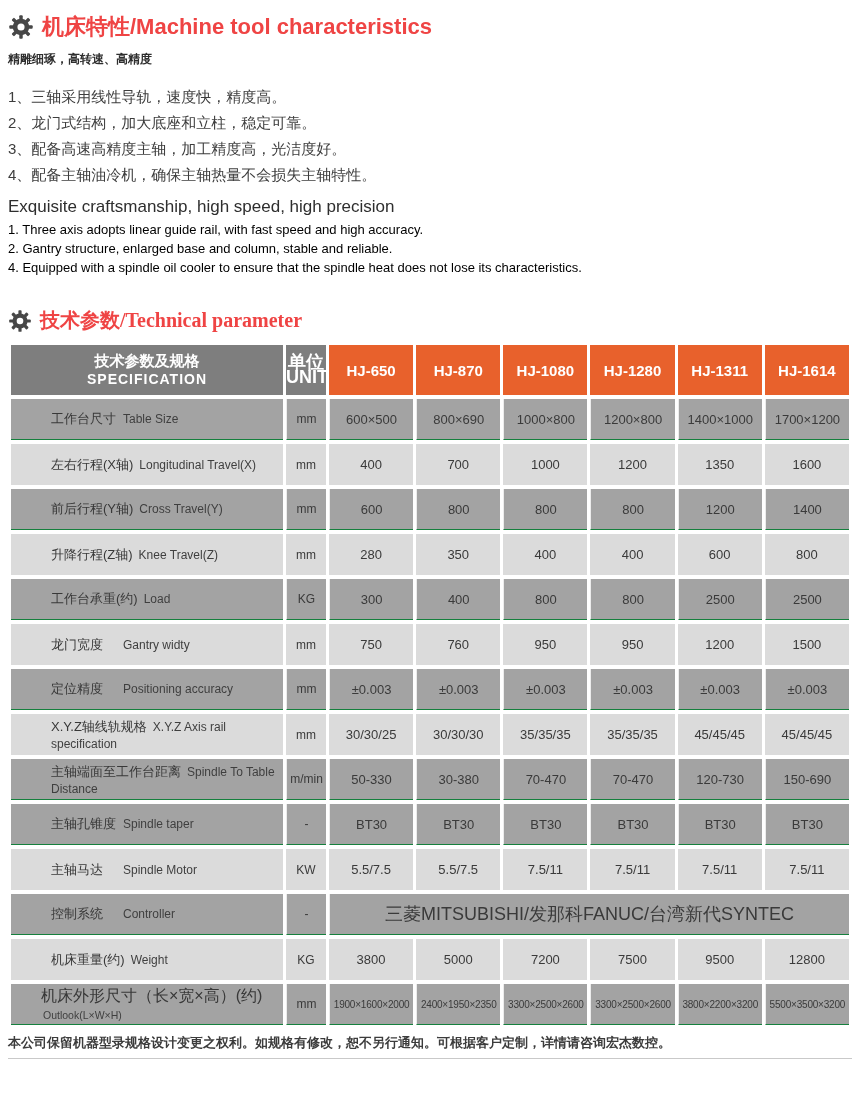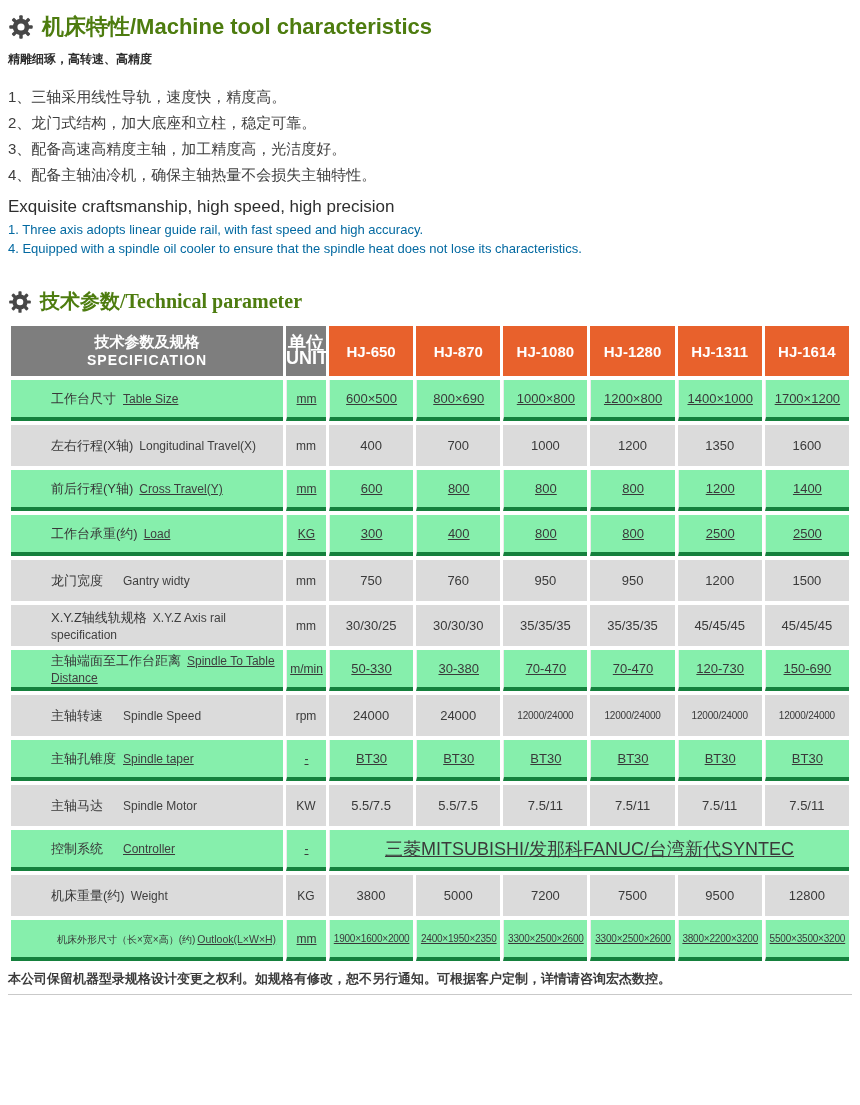--- a/index.html
+++ b/index.html
@@ -5,28 +5,28 @@
   * { margin:0; padding:0; box-sizing:border-box; }
   html,body { width:860px; background:#fff; }
   body {
     font-family:"Liberation Sans","DejaVu Sans",sans-serif;
     color:#303030;
     padding:12px 8px 0 8px;
     width:860px; height:1105px;
     overflow:hidden;
   }
   .section-title { display:flex; align-items:center; gap:8px; }
-  .section-title h1 { font-size:22px; font-weight:bold; color:#4d7c0f; letter-spacing:0; }
+  .section-title h1 { font-size:22px; font-weight:bold; color:#ef4444; letter-spacing:0; }
   .gear { width:26px; height:26px; flex:0 0 auto; }
   .subtitle { margin-top:9px; font-size:12px; font-weight:bold; color:#2e2e2e; }
   .cn-list { list-style:none; margin-top:16px; }
   .cn-list li { font-size:15px; line-height:26px; color:#3d3d3d; }
   .en-heading { margin-top:9px; font-size:17px; font-weight:normal; color:#2e2e2e; }
   .en-list { list-style:none; margin-top:3px; }
-  .en-list li { font-size:13px; line-height:19px; color:#0369a1; }
+  .en-list li { font-size:13px; line-height:19px; color:#000000; }
   .section2 { margin-top:30px;font-family:Liberation Serif, serif; }
   .section2 h1 { font-size:20px; }
 
   table.spec {
     margin-top:7px;
     width:844px;
     border-collapse:separate;
     border-spacing:3px 4px;
     table-layout:fixed;
   }
@@ -35,29 +35,29 @@
   thead th {
     height:50px; vertical-align:middle; text-align:center;
     color:#fff; font-weight:bold;
   }
   th.h-spec { background:var(--hdr-gray); font-size:15px; line-height:18px; }
   th.h-spec .en { font-size:14px; letter-spacing:1px; }
   th.h-unit { background:var(--hdr-gray); font-size:18px; line-height:15px; }
   th.h-model { background:var(--accent); font-size:15px; letter-spacing:0; }
   tbody td { height:41px; vertical-align:middle; text-align:center; font-size:13px; color:#3a3a3a; }
   tr.r-gray td { background:var(--row-gray); }
-  tr.r-white td { background:#86efac; border-bottom:4px solid #15803d;text-decoration:underline; }
+  tr.r-white td { background:#a3a3a3; border-bottom:1px solid #15803d; }
   tr.r-white td + td { border-left:1px solid #ececec; }
   td.spec-cell { text-align:left; padding-left:40px; }
   td.spec-cell .cn { font-size:13px; color:#383838; display:inline-block; min-width:66px; }
   td.spec-cell .en { font-size:12px; color:#3f3f3f; padding-left:6px; }
   td.unit-cell { font-size:12px; }
   td.val-small { font-size:10px; letter-spacing:-0.2px; }
   td.span-cell { font-size:18px; }
-  .last-row td.spec-cell .cn { min-width:0; font-size:10px;margin-left:16px; }
+  .last-row td.spec-cell .cn { min-width:0; font-size:16px; }
   .last-row td.spec-cell .en { font-size:10.5px; padding-left:2px; }
   .last-row td.spec-cell { padding-left:30px; }
 
   .footer { margin-top:5px; padding-bottom:6px; border-bottom:1px solid #c9c9c9; }
   .footer .f-cn { font-size:13px; font-weight:bold; color:#3c3c3c; line-height:18px; }
 </style>
 </head>
 <body>
 
 <div class="section-title">
@@ -84,20 +84,21 @@
 <ul class="cn-list">
   <li>1、三轴采用线性导轨，速度快，精度高。</li>
   <li>2、龙门式结构，加大底座和立柱，稳定可靠。</li>
   <li>3、配备高速高精度主轴，加工精度高，光洁度好。</li>
   <li>4、配备主轴油冷机，确保主轴热量不会损失主轴特性。</li>
 </ul>
 
 <div class="en-heading">Exquisite craftsmanship, high speed, high precision</div>
 <ul class="en-list">
   <li>1. Three axis adopts linear guide rail, with fast speed and high accuracy.</li>
+  <li>2. Gantry structure, enlarged base and column, stable and reliable.</li>
   <li>4. Equipped with a spindle oil cooler to ensure that the spindle heat does not lose its characteristics.</li>
 </ul>
 
 <div class="section-title section2">
   <svg class="gear" style="width:24px;height:24px" viewBox="0 0 24 24" aria-hidden="true">
     <g fill="#474747">
       <g>
         <rect x="10.4" y="1.2" width="3.2" height="5" rx="0.9"></rect>
         <rect x="10.4" y="1.2" width="3.2" height="5" rx="0.9" transform="rotate(45 12 12)"></rect>
         <rect x="10.4" y="1.2" width="3.2" height="5" rx="0.9" transform="rotate(90 12 12)"></rect>
@@ -167,39 +168,59 @@
       <tr class="r-white">
         <td class="spec-cell"><span class="cn">前后行程(Y轴)</span><span class="en">Cross Travel(Y)</span></td>
         <td class="unit-cell">mm</td>
         <td>600</td>
         <td>800</td>
         <td>800</td>
         <td>800</td>
         <td>1200</td>
         <td>1400</td>
       </tr>
+      <tr class="r-gray">
+        <td class="spec-cell"><span class="cn">升降行程(Z轴)</span><span class="en">Knee Travel(Z)</span></td>
+        <td class="unit-cell">mm</td>
+        <td>280</td>
+        <td>350</td>
+        <td>400</td>
+        <td>400</td>
+        <td>600</td>
+        <td>800</td>
+      </tr>
       <tr class="r-white">
         <td class="spec-cell"><span class="cn">工作台承重(约)</span><span class="en">Load</span></td>
         <td class="unit-cell">KG</td>
         <td>300</td>
         <td>400</td>
         <td>800</td>
         <td>800</td>
         <td>2500</td>
         <td>2500</td>
       </tr>
       <tr class="r-gray">
         <td class="spec-cell"><span class="cn">龙门宽度</span><span class="en">Gantry widty</span></td>
         <td class="unit-cell">mm</td>
         <td>750</td>
         <td>760</td>
         <td>950</td>
         <td>950</td>
         <td>1200</td>
         <td>1500</td>
+      </tr>
+      <tr class="r-white">
+        <td class="spec-cell"><span class="cn">定位精度</span><span class="en">Positioning accuracy</span></td>
+        <td class="unit-cell">mm</td>
+        <td>±0.003</td>
+        <td>±0.003</td>
+        <td>±0.003</td>
+        <td>±0.003</td>
+        <td>±0.003</td>
+        <td>±0.003</td>
       </tr>
       <tr class="r-gray">
         <td class="spec-cell"><span class="cn">X.Y.Z轴线轨规格</span><span class="en">X.Y.Z Axis rail specification</span></td>
         <td class="unit-cell">mm</td>
         <td>30/30/25</td>
         <td>30/30/30</td>
         <td>35/35/35</td>
         <td>35/35/35</td>
         <td>45/45/45</td>
         <td>45/45/45</td>
@@ -207,30 +228,20 @@
       <tr class="r-white">
         <td class="spec-cell"><span class="cn">主轴端面至工作台距离</span><span class="en">Spindle To Table Distance</span></td>
         <td class="unit-cell">m/min</td>
         <td>50-330</td>
         <td>30-380</td>
         <td>70-470</td>
         <td>70-470</td>
         <td>120-730</td>
         <td>150-690</td>
       </tr>
-      <tr class="r-gray">
-        <td class="spec-cell"><span class="cn">主轴转速</span><span class="en">Spindle Speed</span></td>
-        <td class="unit-cell">rpm</td>
-        <td>24000</td>
-        <td>24000</td>
-        <td class="val-small">12000/24000</td>
-        <td class="val-small">12000/24000</td>
-        <td class="val-small">12000/24000</td>
-        <td class="val-small">12000/24000</td>
-      </tr>
       <tr class="r-white">
         <td class="spec-cell"><span class="cn">主轴孔锥度</span><span class="en">Spindle taper</span></td>
         <td class="unit-cell">-</td>
         <td>BT30</td>
         <td>BT30</td>
         <td>BT30</td>
         <td>BT30</td>
         <td>BT30</td>
         <td>BT30</td>
       </tr>

